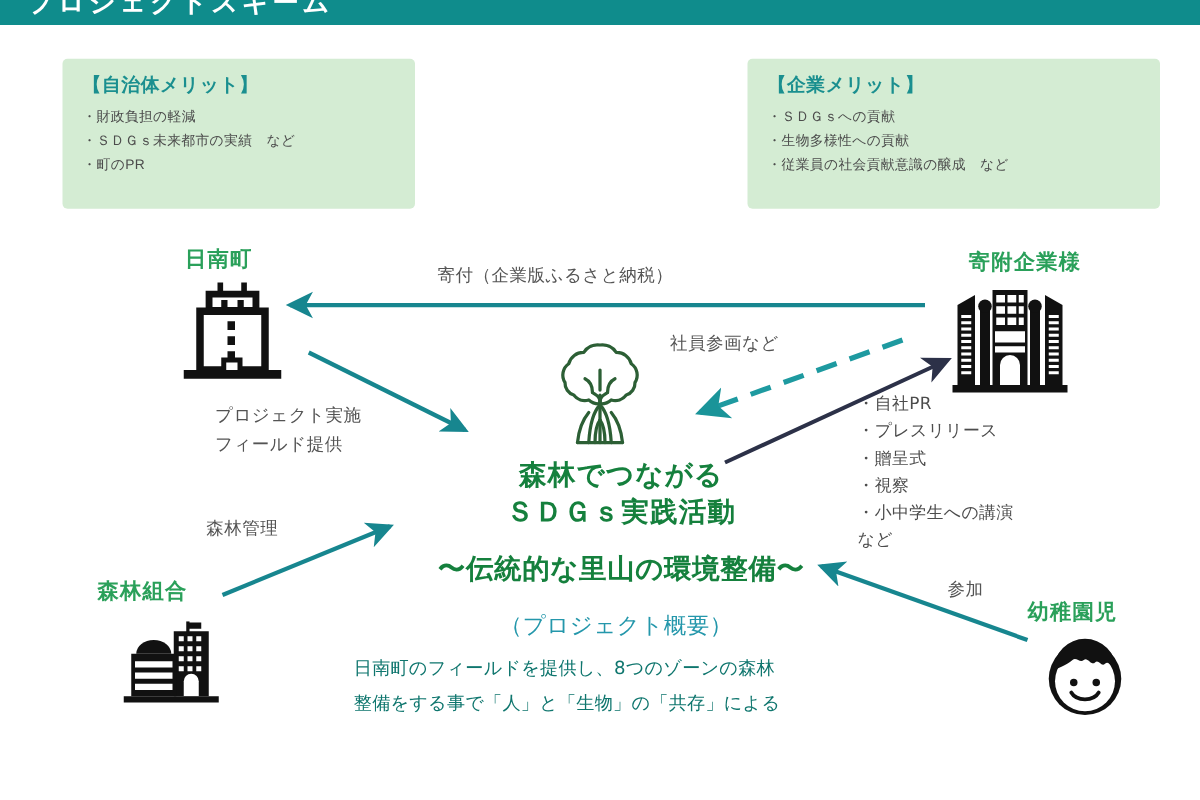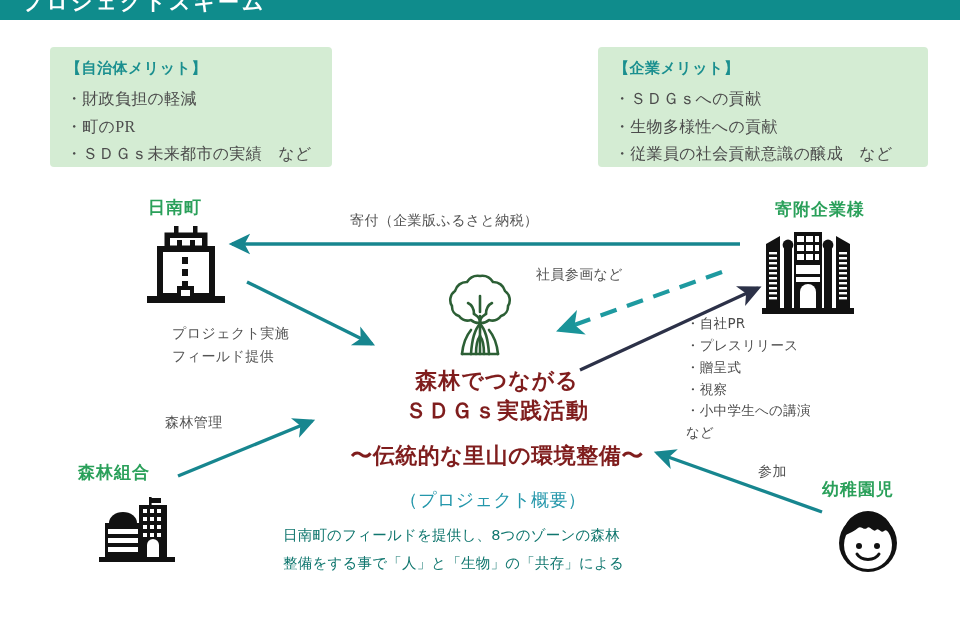--- a/index.html
+++ b/index.html
@@ -35,23 +35,23 @@
     box-sizing:border-box;
   }
   .panel-left{left:50px;top:47px;width:282px;height:120px;}
   .panel-right{left:598px;top:47px;width:330px;height:120px;}
   .panel-title{
     font-size:15px;font-weight:700;color:#1a8f8f;
     margin:0 0 7px 0;letter-spacing:.5px;
     font-family:"DejaVu Sans",sans-serif;
   }
   .panel-item{
-    font-size:16px;color:#4c4c4c;line-height:1.72;
+    font-size:11px;color:#4c4c4c;line-height:1.72;
     letter-spacing:.3px;white-space:nowrap;
-    font-family:Liberation Serif, serif;
+    font-family:Liberation Sans, sans-serif;
   }
 
   
   #arrows{position:absolute;left:0;top:0;width:960px;height:640px;pointer-events:none;}
 
   
   .node-label{
     position:absolute;
     font-size:17px;font-weight:700;color:#2aa05a;
     letter-spacing:1px;white-space:nowrap;
@@ -88,21 +88,21 @@
     font-size:13.5px;color:#4c4c4c;line-height:1.62;letter-spacing:.3px;
     font-family:"DejaVu Sans",sans-serif;
   }
   .company-list div{white-space:nowrap;}
   .company-list .tail{padding-left:0;}
 
   
   .center-title{
     position:absolute;left:332px;top:366px;width:330px;
     text-align:center;
-    font-size:22px;font-weight:700;color:#7f1d1d;
+    font-size:22px;font-weight:700;color:#15803d;
     line-height:1.38;letter-spacing:1px;white-space:nowrap;
     font-family:"DejaVu Sans",sans-serif;
   }
   .center-title .l3{letter-spacing:.5px;margin-top:14px;}
 
   
   .overview{position:absolute;left:283px;top:488px;width:420px;}
   .ov-head{
     font-size:18px;color:#2497ab;margin-bottom:9px;letter-spacing:.4px;
     font-family:"DejaVu Sans",sans-serif;
@@ -119,22 +119,22 @@
 
 <div id="stage">
 
   <div class="header-bar">
     <div class="header-title">プロジェクトスキーム</div>
   </div>
 
   <div class="panel panel-left">
     <div class="panel-title">【自治体メリット】</div>
     <div class="panel-item">・財政負担の軽減</div>
+    <div class="panel-item">・ＳＤＧｓ未来都市の実績　など</div>
     <div class="panel-item">・町のPR</div>
-    <div class="panel-item">・ＳＤＧｓ未来都市の実績　など</div>
   </div>
 
   <div class="panel panel-right">
     <div class="panel-title">【企業メリット】</div>
     <div class="panel-item">・ＳＤＧｓへの貢献</div>
     <div class="panel-item">・生物多様性への貢献</div>
     <div class="panel-item">・従業員の社会貢献意識の醸成　など</div>
   </div>
 
   <svg id="arrows" viewBox="0 0 960 640">

